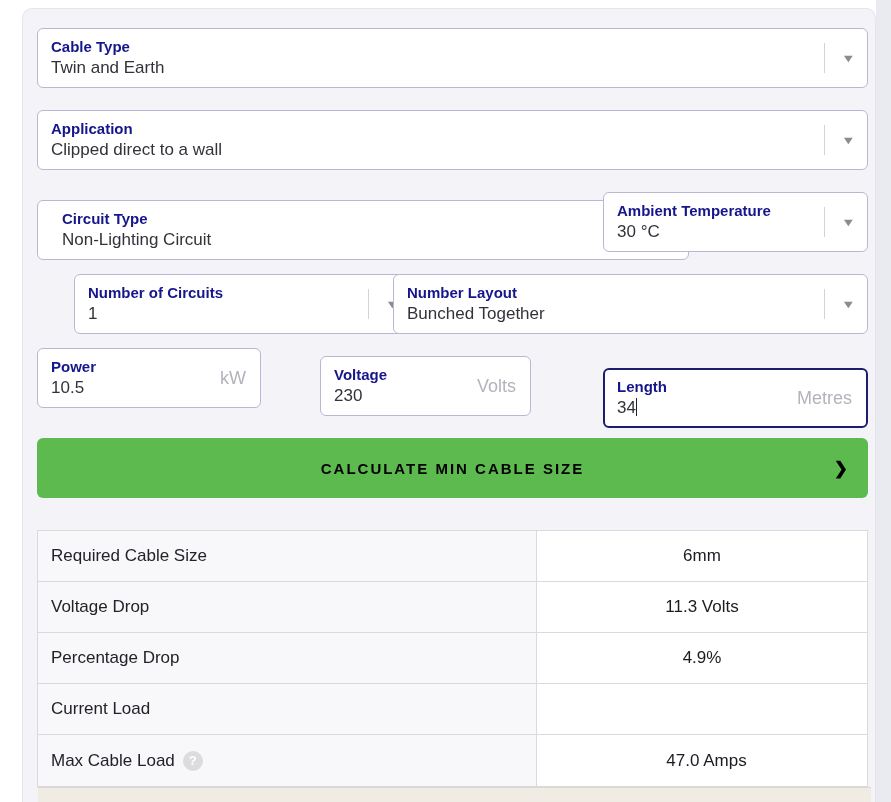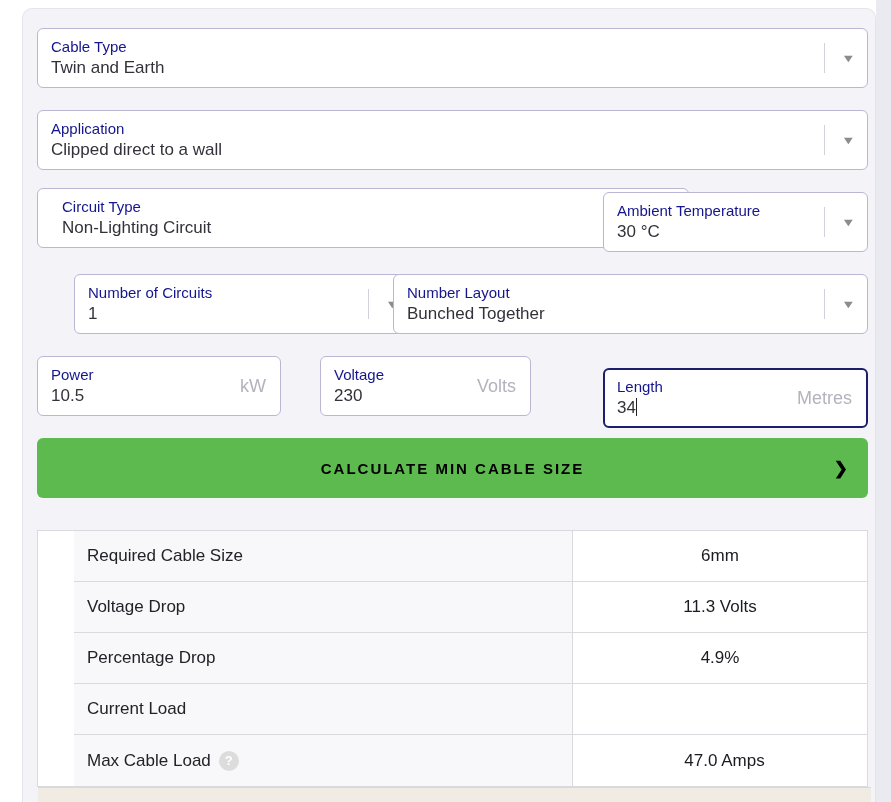--- a/index.html
+++ b/index.html
@@ -12,62 +12,62 @@
   }
   #card {
     position:absolute; left:22px; top:8px; width:854px; height:794px;
     background:#f4f4f8; border:1px solid #e4e4ec; border-bottom:none;
     border-radius:10px 10px 0 0;
   }
   .field {
     position:absolute; height:60px; background:#ffffff;
     border:1px solid #b9b7d4; border-radius:6px; padding:8px 14px 0 13px;
   }
-  .field .f-label { color:#15158c; font-weight:normal; font-size:15px; line-height:19px; display:block; }
+  .field .f-label { color:#15158c; font-weight:bold; font-size:15px; line-height:19px; display:block; }
   .field .f-value { color:#32323a; font-size:17px; line-height:24px; display:block; white-space:nowrap; }
   .field.focused { border:2px solid #1d1d6e; padding:7px 13px 0 12px; }
   .sel-divider {
     position:absolute; right:42px; top:50%; transform:translateY(-50%);
     width:1px; height:30px; background:#d2d2d8;
   }
   .sel-arrow {
     position:absolute; right:13px; top:50%; transform:translateY(-50%) scaleX(1.35);
     color:#8b8b90; font-size:11px; line-height:11px;
   }
   .unit {
     position:absolute; right:14px; top:50%; transform:translateY(-50%);
     color:#b3b3bd; font-size:18px;
   }
   .caret { display:inline-block; width:1px; height:18px; background:#222; vertical-align:-3px; }
 
   
   #f-cable   { left:37px;  top:28px;  width:831px; }
   #f-app     { left:37px;  top:110px; width:831px; }
-  #f-circuit { left:37px;  top:188px; width:652px;padding-left:24px; }
+  #f-circuit { left:37px;  top:200px; width:652px;padding-left:24px; }
   #f-ambient { left:603px; top:192px; width:265px; }
   #f-num     { left:37px;  top:274px; width:338px;margin-left:37px; }
   #f-layout  { left:393px; top:274px; width:475px; }
-  #f-power   { left:37px;  top:356px; width:244px; }
+  #f-power   { left:37px;  top:348px; width:224px; }
   #f-voltage { left:320px; top:356px; width:211px; }
   #f-length  { left:603px; top:368px; width:265px; }
 
   #calc-btn {
     position:absolute; left:37px; top:438px; width:831px; height:60px;
     background:#5cba4e; border:none; border-radius:6px; cursor:pointer;
     color:#000000; font-family:"Liberation Sans", sans-serif;
     font-weight:bold; font-size:15px; letter-spacing:2px; text-align:center;
   }
   #calc-btn .btn-chevron {
     position:absolute; right:20px; top:50%; transform:translateY(-50%);
     font-size:17px; letter-spacing:0; font-weight:bold;
   }
 
   #results {
     position:absolute; left:37px; top:530px; width:831px;
-    border:1px solid #d9d9de; background:#ffffff;padding-left:36px;
+    border:1px solid #d9d9de; background:#ffffff;
   }
   .r-row { display:flex; height:51px; border-bottom:1px solid #d9d9de; }
   .r-row:last-child { border-bottom:none;gap:9px; }
   .r-label {
     flex:0 0 499px; background:#f8f8fb; border-right:1px solid #d9d9de;
     display:flex; align-items:center; padding-left:13px;
     color:#222228; font-size:17px;
   }
   .r-value {
     flex:1; background:#ffffff; display:flex; align-items:center; justify-content:center;

